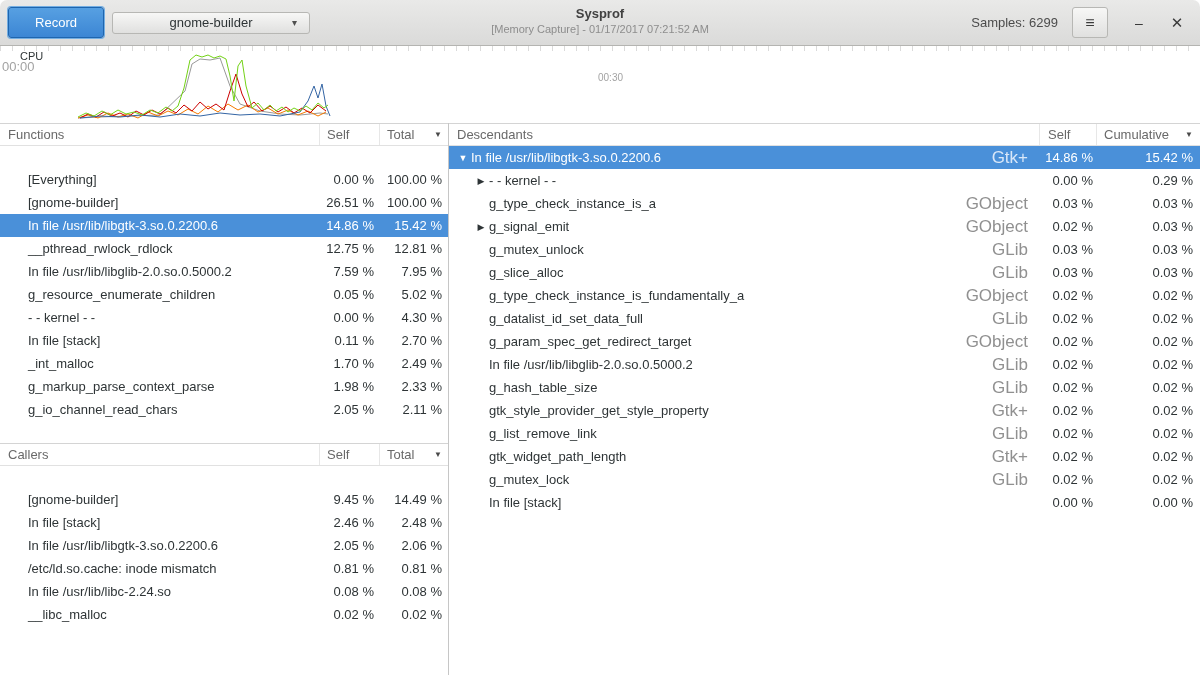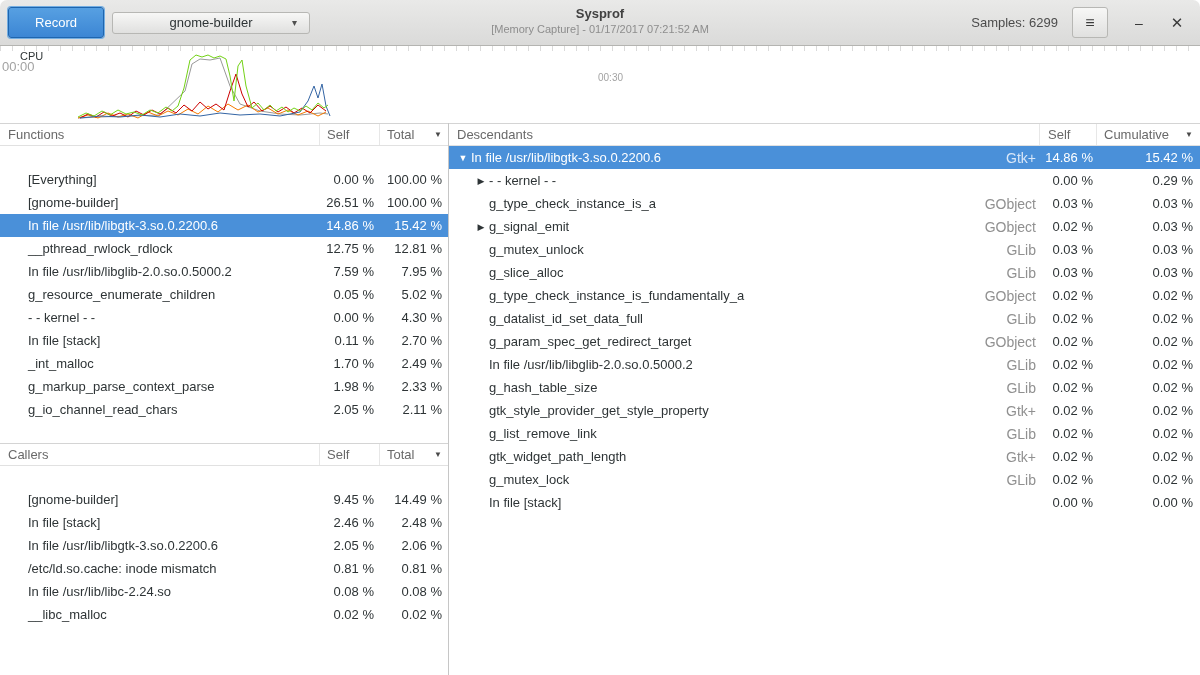--- a/index.html
+++ b/index.html
@@ -47,21 +47,21 @@
   .tbody { }
   .trow { display:flex; height:23px; align-items:center; cursor:default;padding-left:20px; }
   .trow .name { flex:1; padding-left:8px; white-space:nowrap; overflow:hidden; }
   .trow .self { width:60px; text-align:right; padding-right:6px; white-space:nowrap; }
   .trow .total { width:68px; text-align:right; padding-right:6px; white-space:nowrap; }
   .trow.selected { background:#4a90d9; color:#fff; }
 
   .drow { display:flex; height:23px; align-items:center; padding-left:24px; cursor:default; }
   .drow .exp { width:16px; flex:0 0 16px; text-align:center; font-size:9px; color:#2e3436; }
   .drow .dname { flex:1; white-space:nowrap; overflow:hidden; }
-  .drow .lib { font-size:14px; color:#909090; margin-right:4px; white-space:nowrap; }
+  .drow .lib { font-size:17px; color:#909090; margin-right:12px; white-space:nowrap; }
   .drow .self { width:57px; flex:0 0 57px; text-align:right; padding-right:4px; white-space:nowrap; }
   .drow .cum { width:103px; flex:0 0 103px; text-align:right; padding-right:7px; white-space:nowrap; }
   .drow.parent { padding-left:6px; }
   .drow.selected { background:#4a90d9; color:#fff; }
   .drow.selected .exp { color:#fff; }
   .drow.selected .lib { color:#d9e7f8; }
 </style>
 </head>
 <body>
 

